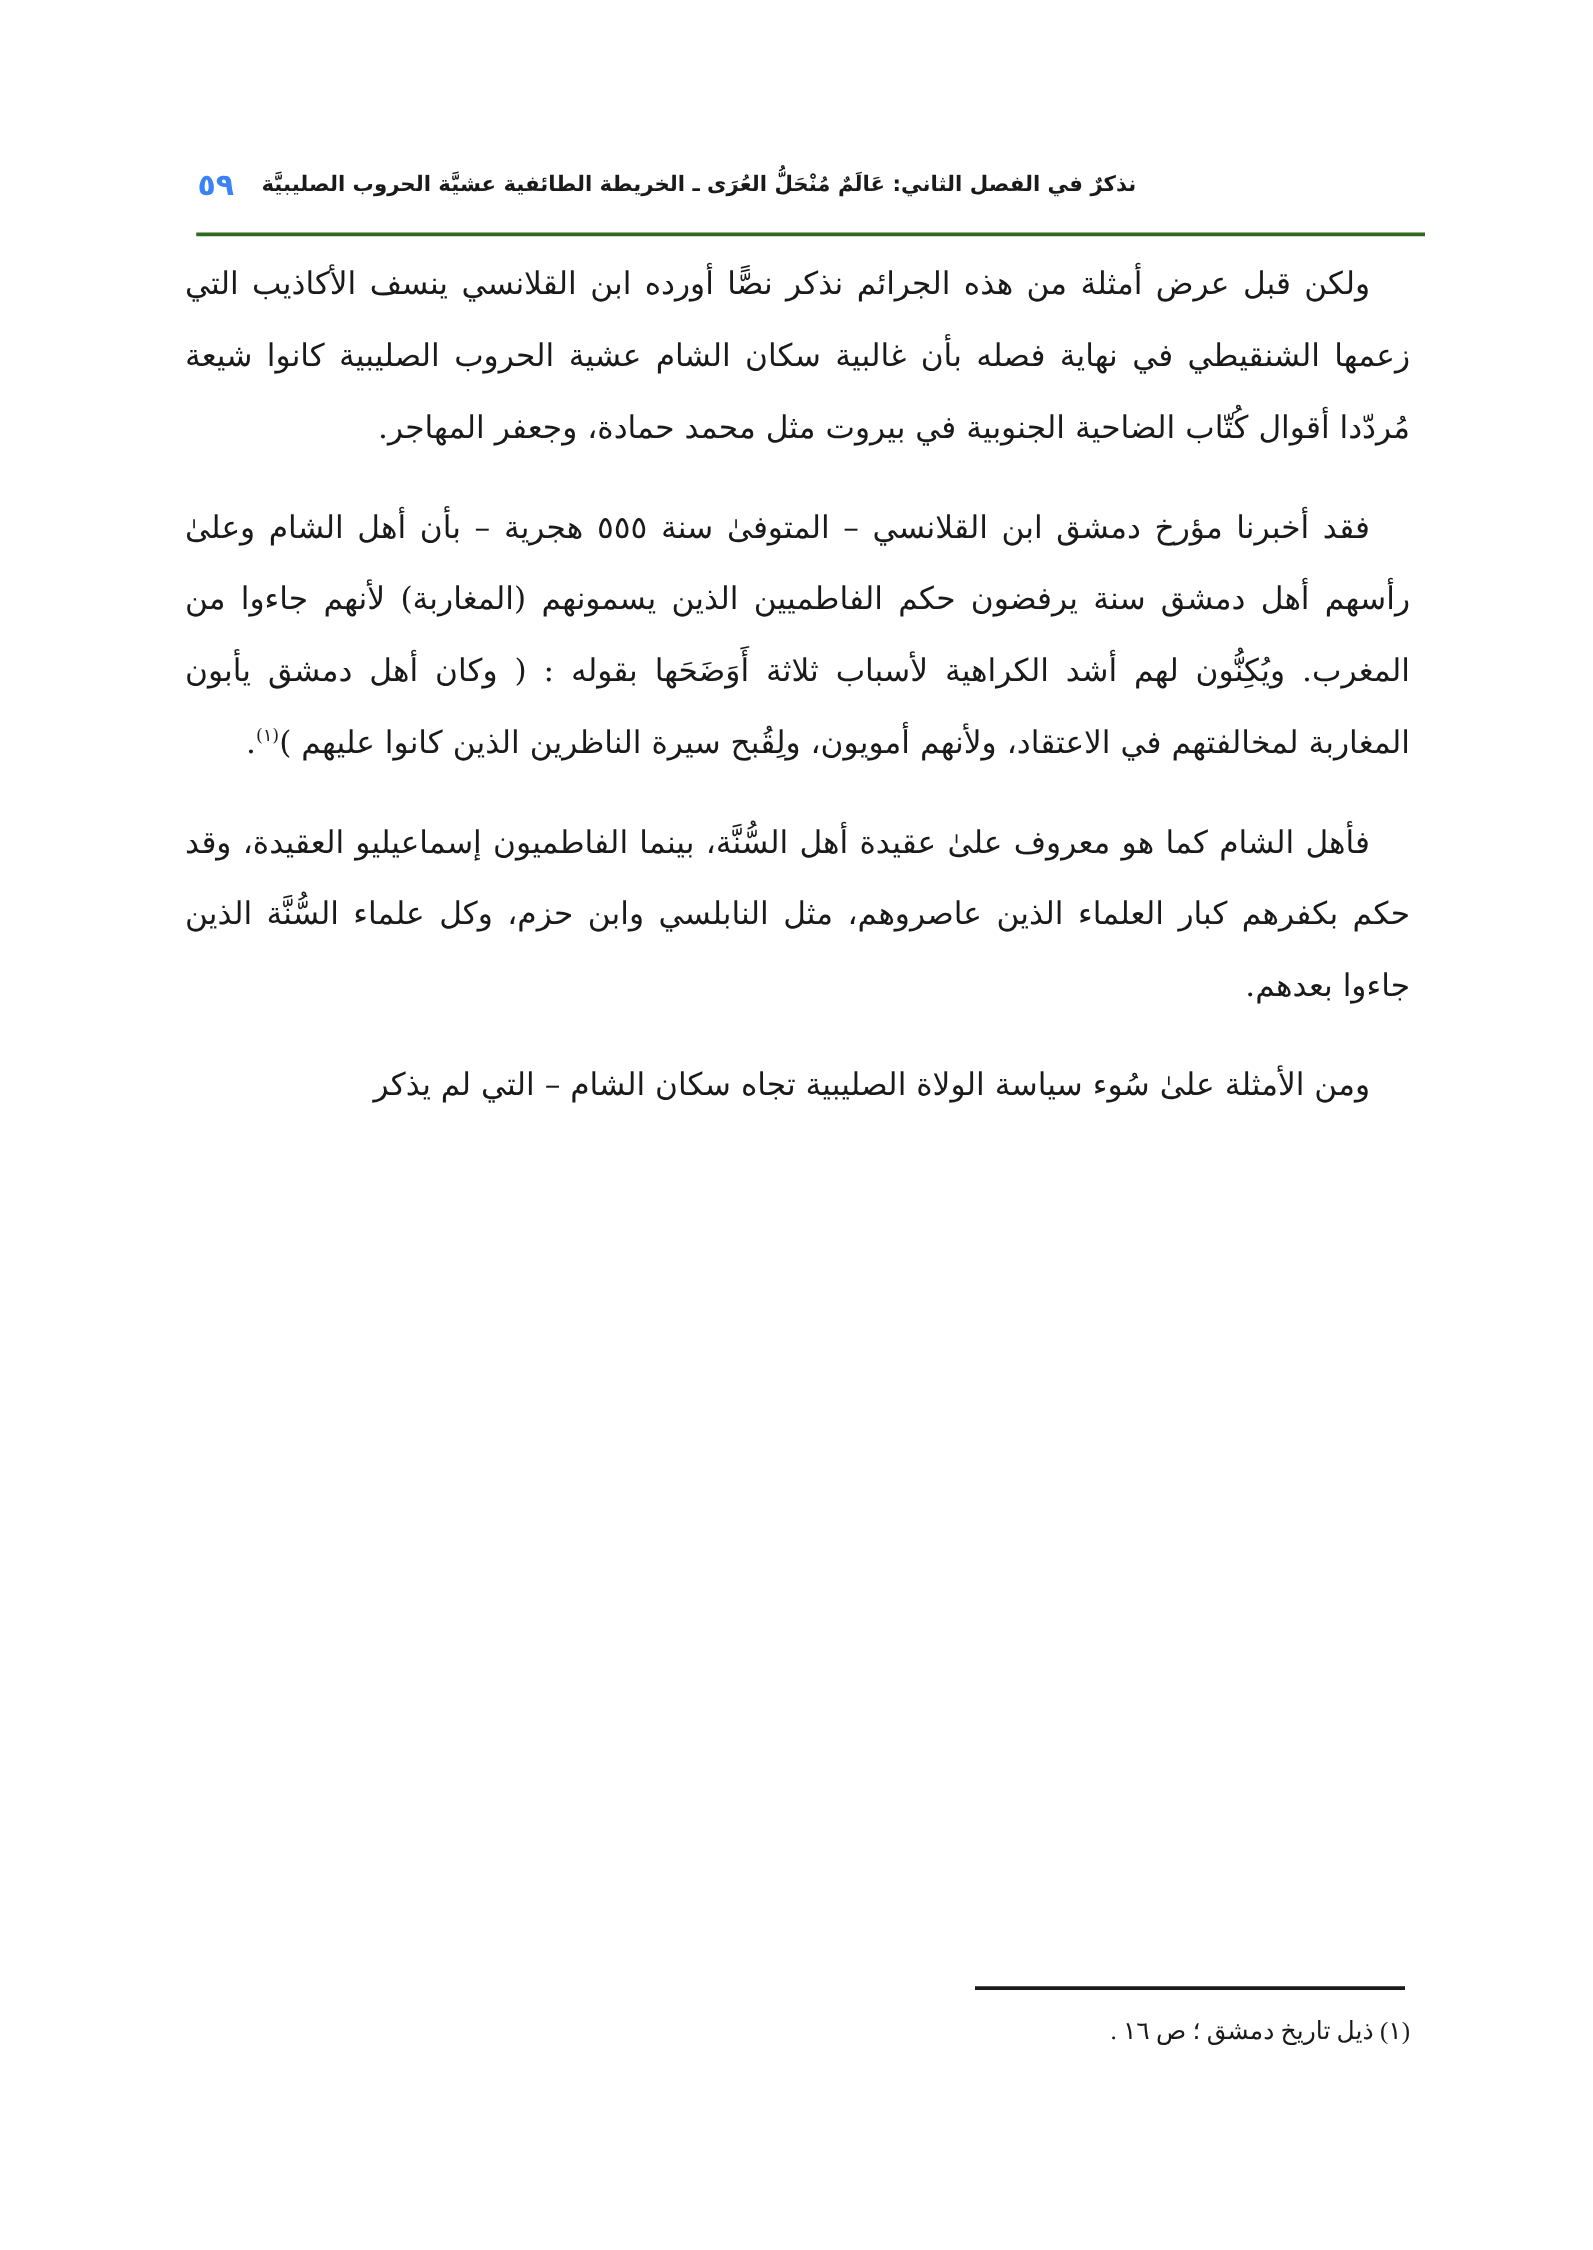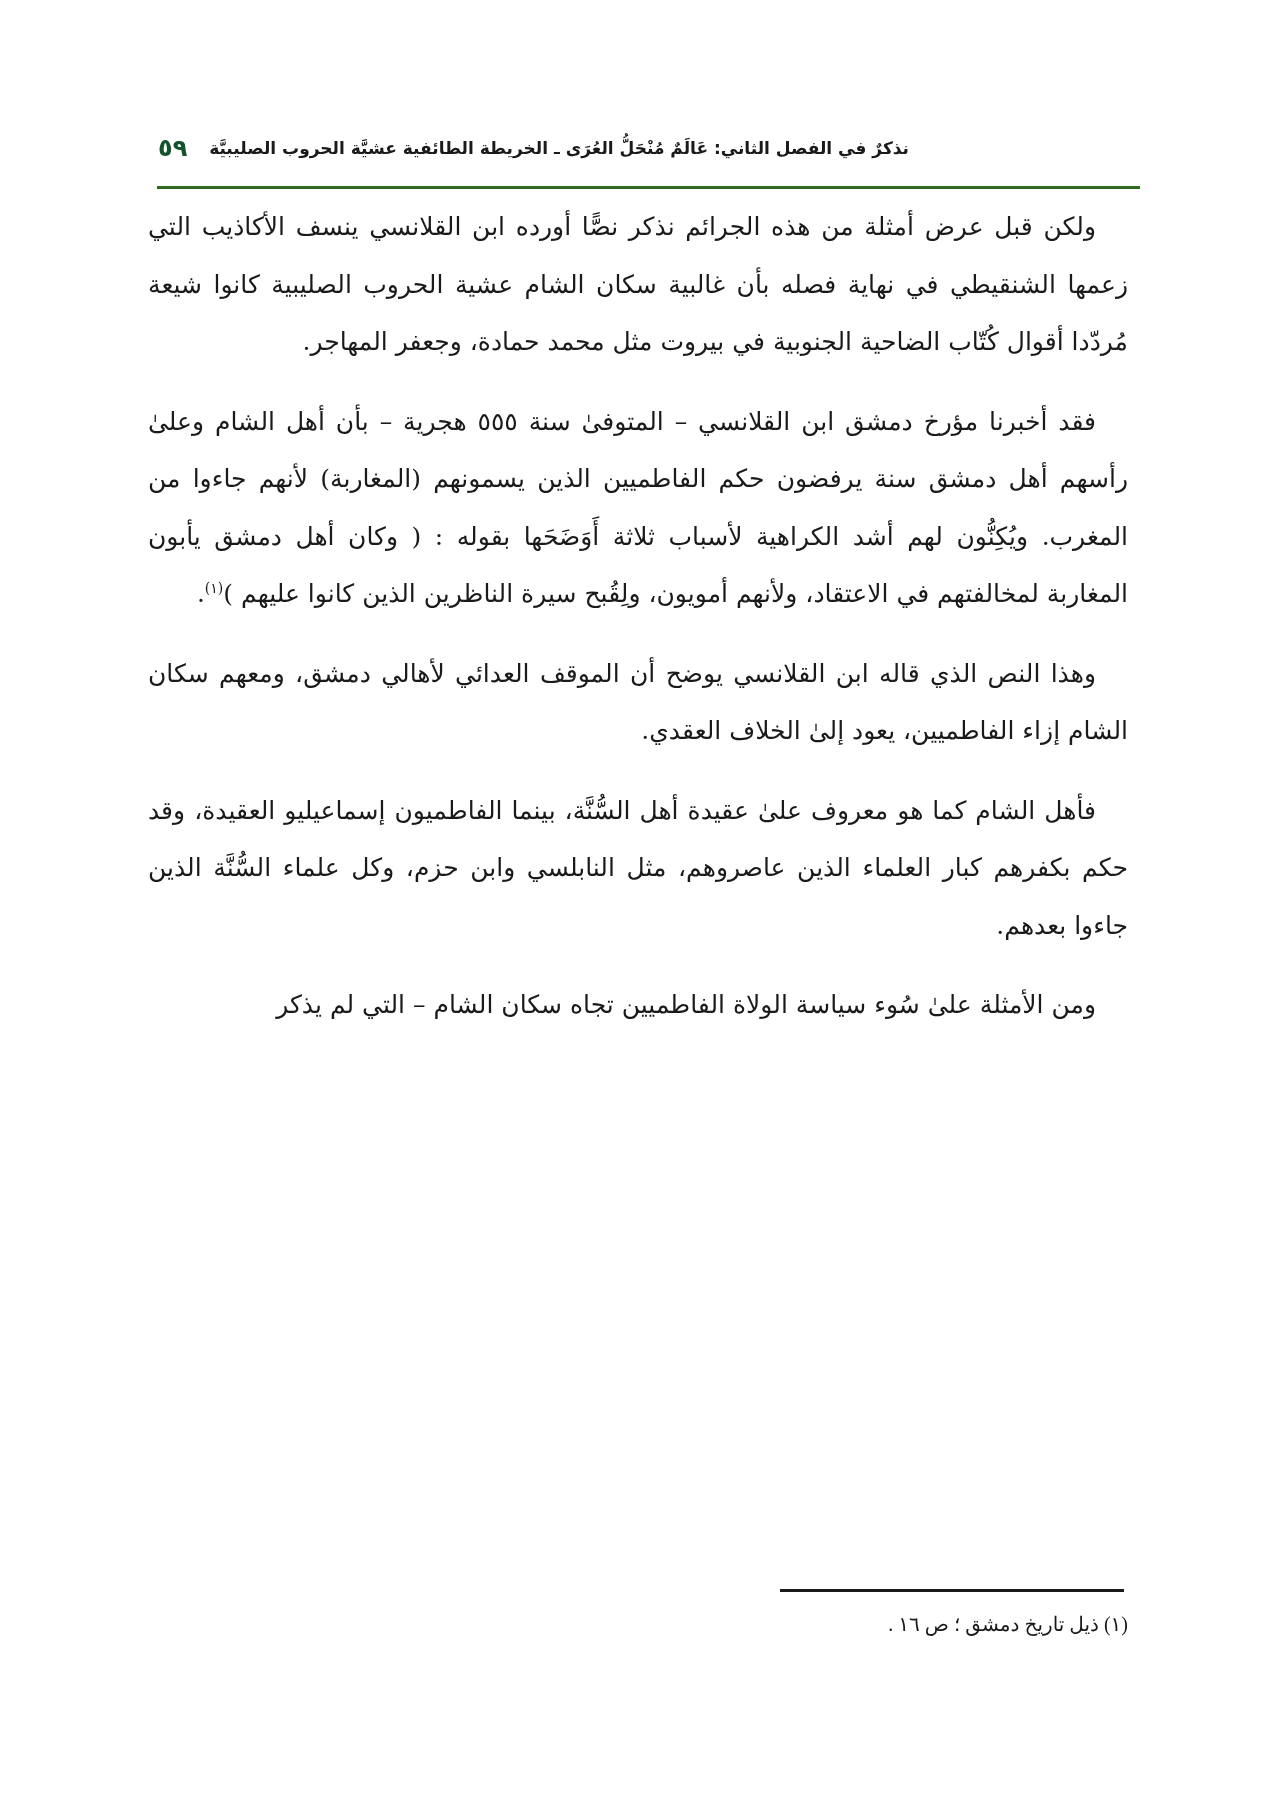--- a/index.html
+++ b/index.html
@@ -40,21 +40,21 @@
       margin-right: 0;
       position: absolute;
       right: 225px;
       white-space: nowrap;
     }
     .page-number {
       position: absolute;
       left: 0px;
       font-size: 24px;
       font-weight: bold;
-      color: #14532d;
+      color: #3b82f6;
       direction: rtl;
     }
     .header-rule {
       position: absolute;
       left: 157px;
       right: 134px;
       top: 186px;
       height: 3px;
       background: #2e6b1e;
     }
@@ -106,23 +106,22 @@
   <div class="running-head">
     <span class="running-title">نذكرٌ في الفصل الثاني: عَالَمٌ مُنْحَلُّ العُرَى ـ الخريطة الطائفية عشيَّة الحروب الصليبيَّة</span>
     <span class="page-number">٥٩</span>
   </div>
 
   <div class="header-rule" style="background: rgb(46, 107, 30);"></div>
 
   <div class="body-text">
     <p><span>ولكن قبل عرض أمثلة من هذه الجرائم نذكر نصًّا أورده ابن القلانسي ينسف الأكاذيب التي زعمها الشنقيطي في نهاية فصله بأن غالبية سكان الشام عشية الحروب الصليبية كانوا شيعة مُردّدا أقوال كُتّاب الضاحية الجنوبية في بيروت مثل محمد حمادة، وجعفر المهاجر.</span></p>
     <p><span>فقد أخبرنا مؤرخ دمشق ابن القلانسي – المتوفىٰ سنة ٥٥٥ هجرية – بأن أهل الشام وعلىٰ رأسهم أهل دمشق سنة يرفضون حكم الفاطميين الذين يسمونهم (المغاربة) لأنهم جاءوا من المغرب. ويُكِنُّون لهم أشد الكراهية لأسباب ثلاثة أَوَضَحَها بقوله : ( وكان أهل دمشق يأبون المغاربة لمخالفتهم في الاعتقاد، ولأنهم أمويون، ولِقُبح سيرة الناظرين الذين كانوا عليهم )</span><span class="fn-ref">(١)</span><span>.</span></p>
-    <p><span>وهذا النص الذي قاله ابن القلانسي يوضح أن الموقف العدائي لأهالي دمشق، ومعهم سكان الشام إزاء الفاطميين، يعود إلىٰ الخلاف العقدي.</span></p>
     <p><span>فأهل الشام كما هو معروف علىٰ عقيدة أهل السُّنَّة، بينما الفاطميون إسماعيليو العقيدة، وقد حكم بكفرهم كبار العلماء الذين عاصروهم، مثل النابلسي وابن حزم، وكل علماء السُّنَّة الذين جاءوا بعدهم.</span></p>
-    <p><span>ومن الأمثلة علىٰ سُوء سياسة الولاة الفاطميين تجاه سكان الشام – التي لم يذكر</span></p>
+    <p><span>ومن الأمثلة علىٰ سُوء سياسة الولاة الصليبية تجاه سكان الشام – التي لم يذكر</span></p>
   </div>
 
   <div class="footnote-rule"></div>
 
   <div class="footnote">
     <span>(١) ذيل تاريخ دمشق ؛ ص ١٦ .</span>
   </div>
 
 </div>
 

